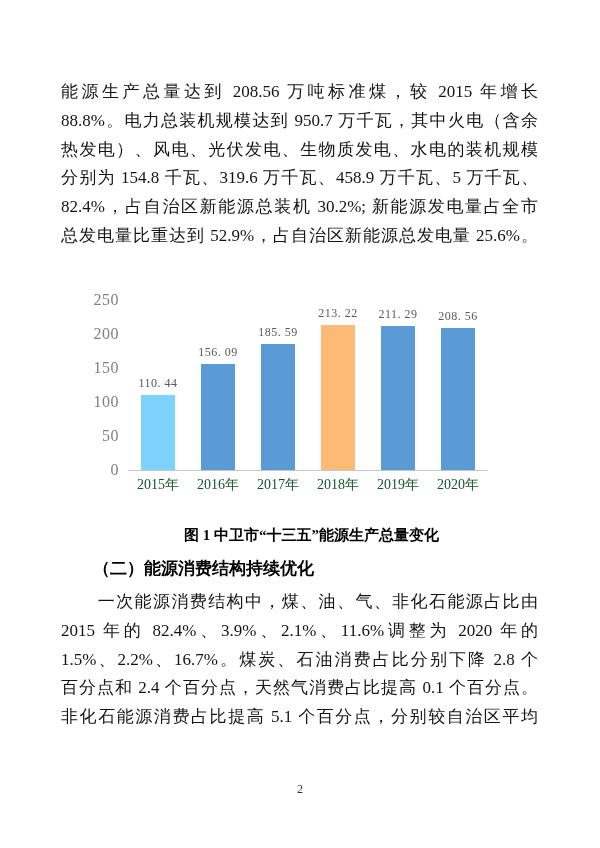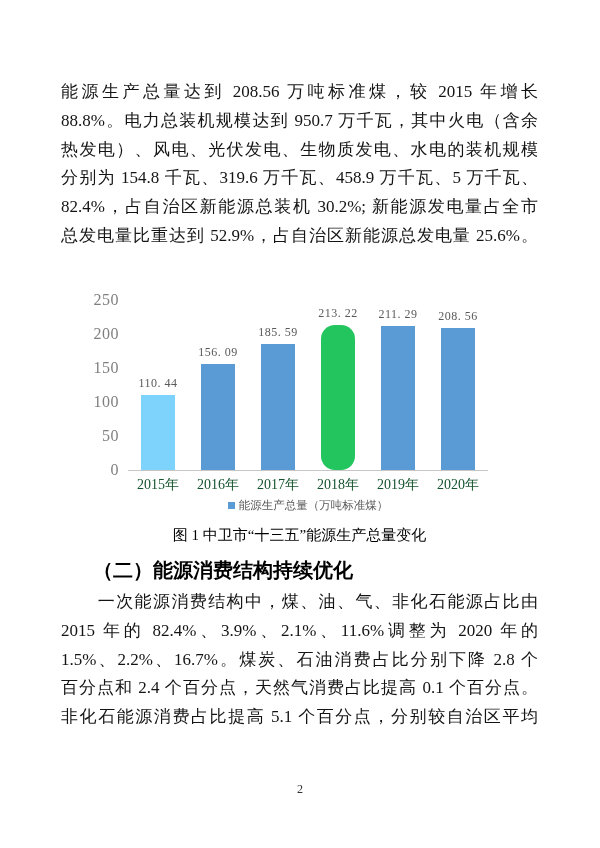--- a/index.html
+++ b/index.html
@@ -109,33 +109,33 @@
   }
   .legend-text {
     font-size: 11.5px;
     color: #595959;
     white-space: nowrap;
   }
 
   
   .caption {
     position: absolute;
-    left: 61px; top: 526px;
+    left: 73px; top: 526px;
     width: 477px;
     text-align: center;
-    font-weight: normal;
+    font-weight: bold;
     font-size: 15px;
     color: #000000;
   }
   .heading {
     position: absolute;
     left: 61px; top: 557px;
     width: 477px;
     font-weight: bold;
-    font-size: 20px;
+    font-size: 17px;
     color: #000000;
     text-indent: 32px;
   }
   .pageno {
     position: absolute;
     left: 0; top: 782px;
     width: 600px;
     text-align: center;
     font-size: 12px;
     color: #333333;
@@ -168,43 +168,39 @@
       <div class="bars">
           <div class="bar" style="height: 75.0992px; background: #7dd3fc;">
             <div class="val">110. 44</div>
           </div>
           <div class="bar" style="height: 106.141px; background: rgb(91, 155, 213);">
             <div class="val">156. 09</div>
           </div>
           <div class="bar" style="height: 126.201px; background: rgb(91, 155, 213); margin-top: 17px;">
             <div class="val">185. 59</div>
           </div>
-          <div class="bar" style="height: 144.99px; background: #22c55e; border-radius: 14px;">
+          <div class="bar" style="height: 144.99px; background: #fdba74;">
             <div class="val">213. 22</div>
           </div>
           <div class="bar" style="height: 143.677px; background: rgb(91, 155, 213);">
             <div class="val">211. 29</div>
           </div>
           <div class="bar" style="height: 141.821px; background: rgb(91, 155, 213); margin-top: 8px;">
             <div class="val">208. 56</div>
           </div>
         </div>
     </div>
     <div class="xlabels">
         <div class="xlabel">2015年</div>
         <div class="xlabel">2016年</div>
         <div class="xlabel">2017年</div>
         <div class="xlabel">2018年</div>
         <div class="xlabel">2019年</div>
         <div class="xlabel">2020年</div>
       </div>
-    <div class="legend">
-      <span class="legend-marker" style="background: rgb(91, 155, 213);"></span>
-      <span class="legend-text">能源生产总量（万吨标准煤）</span>
-    </div>
   </div>
 
   <div class="caption">图 1 中卫市“十三五”能源生产总量变化</div>
 
   <div class="heading">（二）能源消费结构持续优化</div>
 
   <div class="para" id="para2">
       <div class="line">　　一次能源消费结构中，煤、油、气、非化石能源占比由</div>
       <div class="line">2015 年的 82.4%、3.9%、2.1%、11.6%调整为 2020 年的 79.6%、</div>
       <div class="line">1.5%、2.2%、16.7%。煤炭、石油消费占比分别下降 2.8 个</div>

